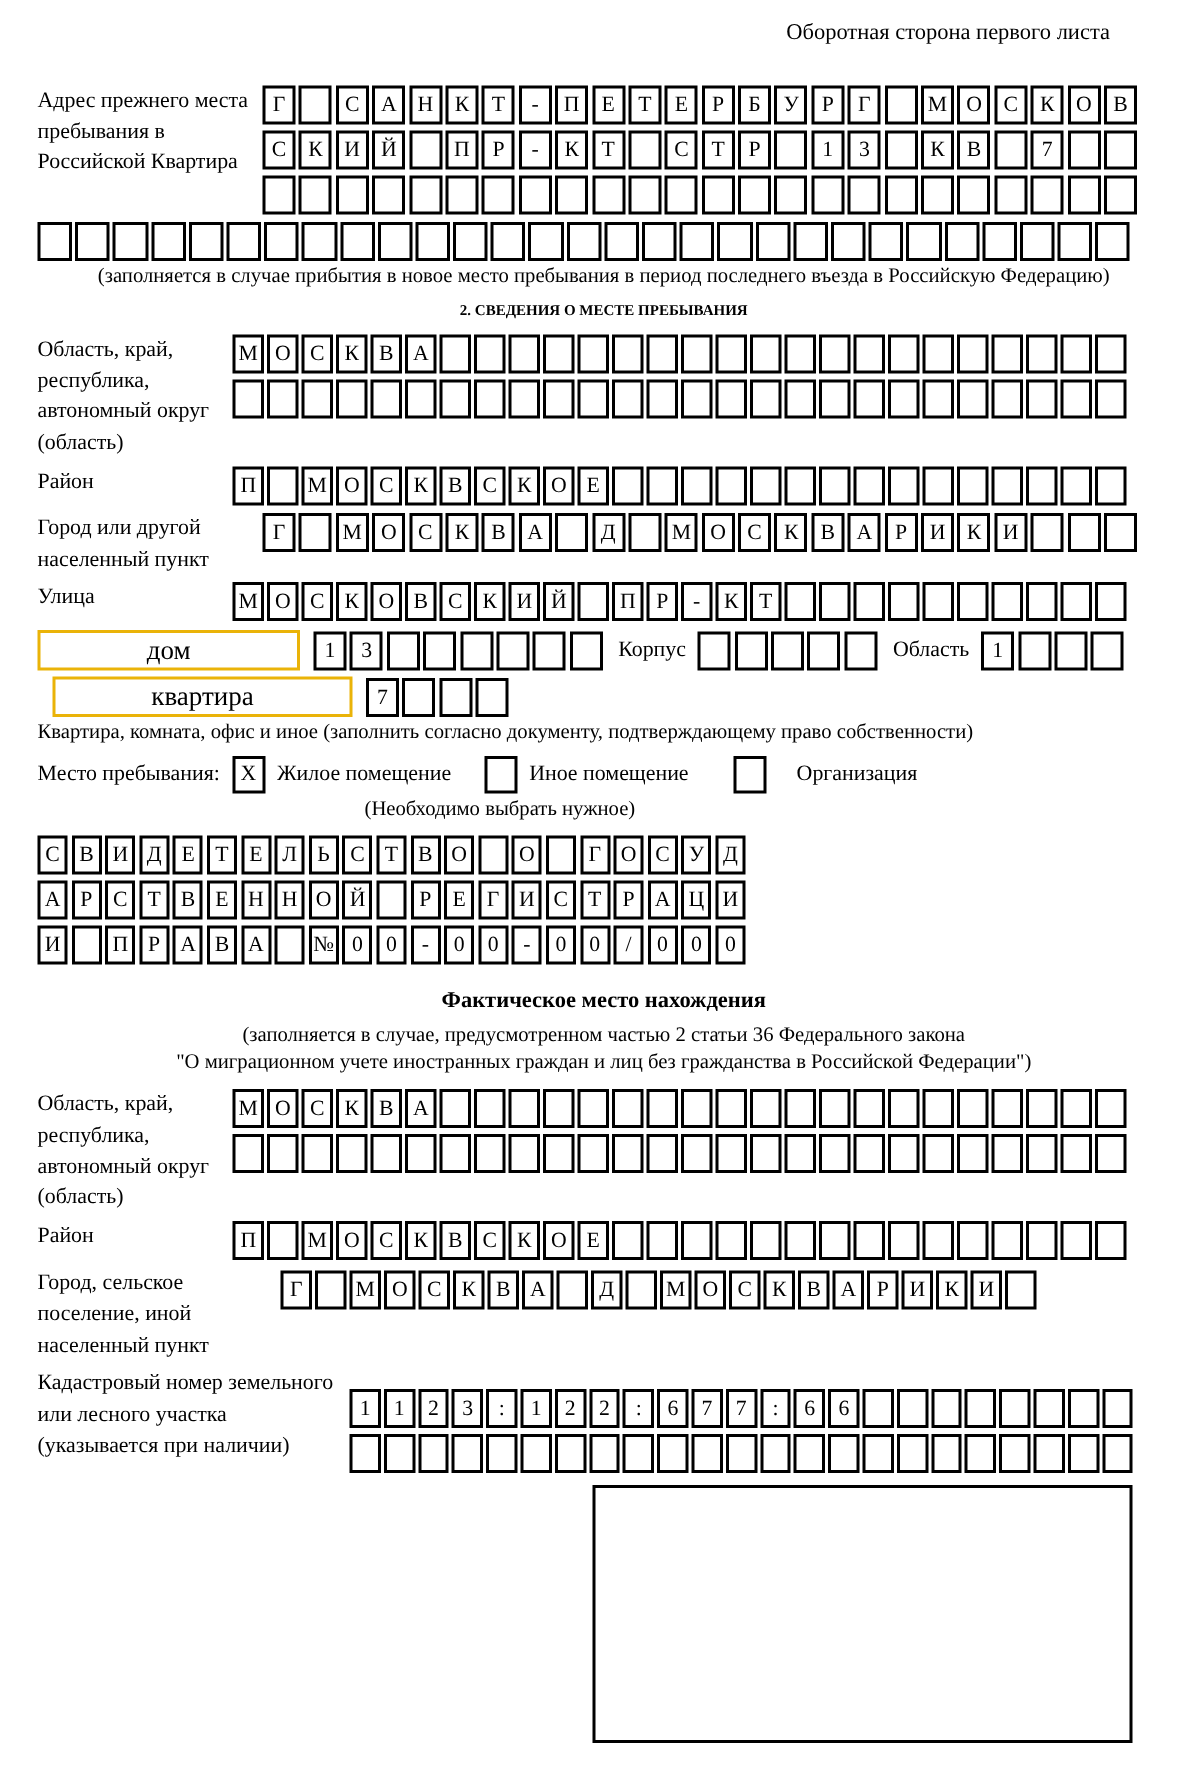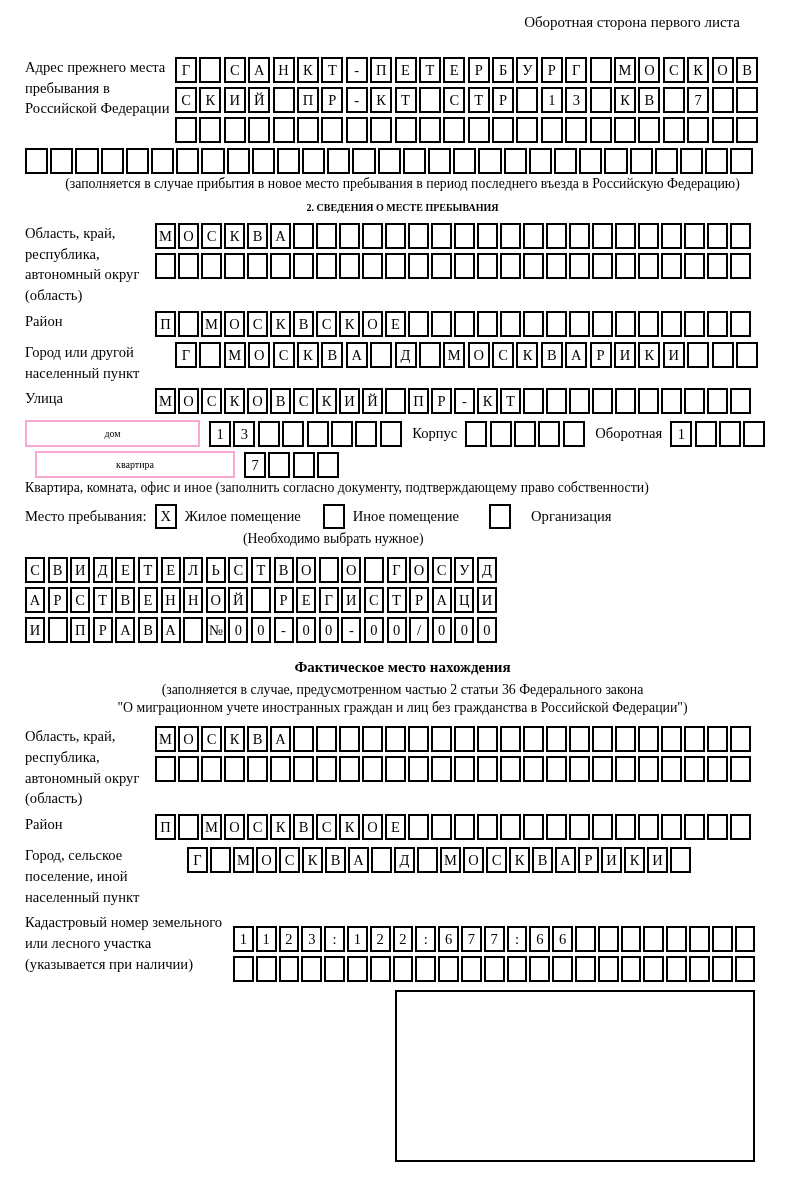--- a/index.html
+++ b/index.html
@@ -30,22 +30,22 @@
   .cells-24 .cell{width:22px;margin-right:2.4px;}
   .cells-29 .cell{width:23.2px;margin-right:2px;}
   .cells-doc .cell{width:20px;margin-right:2.6px;}
   .cells-cad .cell{width:20.8px;margin-right:2px;}
   .fullrow{margin:2px 0 2px 0;}
   .caption{font-size:13.8px;text-align:center;margin:2px 0 10px 0;}
   .caption-left{font-size:13.8px;margin:1px 0 8px 0;}
   .section-title{font-size:10px;font-weight:bold;text-align:center;margin:8px 0 10px 0;}
   .sub-title{font-size:15px;font-weight:bold;text-align:center;margin:16px 0 6px 0;}
   .wide-box{
-    box-sizing:border-box;border:2px solid #f9a8d4;height:27px;display:flex;align-items:center;justify-content:center;
-    font-size:10px;background:#fff;
+    box-sizing:border-box;border:2px solid #eab308;height:27px;display:flex;align-items:center;justify-content:center;
+    font-size:18px;background:#fff;
   }
   .house-row{display:flex;align-items:center;margin:6px 0 2px 0;}
   .inline-label{font-size:14.6px;margin:0 8px;white-space:nowrap;}
   .apt-row{display:flex;align-items:center;margin:4px 0 2px 0;}
   .stay-row{display:flex;align-items:center;margin:8px 0 0 0;}
   .stay-label{font-size:14.6px;margin-right:8px;}
   .checkbox{
     box-sizing:border-box;width:22px;height:25px;border:2px solid #000;display:inline-flex;
     align-items:center;justify-content:center;font-size:14.5px;margin:0 8px;background:#fff;
   }
@@ -58,21 +58,21 @@
 </style>
 </head>
 <body>
 
 <div class="page">
   <div class="header-note">Оборотная сторона первого листа</div>
 
   <div class="content">
 
     <div class="field">
-      <div class="field-label lbl-150">Адрес прежнего места пребывания в Российской Федерации</div>
+      <div class="field-label lbl-150">Адрес прежнего места пребывания в Российской Квартира</div>
       <div class="rows">
         <div class="cells cells-24">
             <span class="cell">Г</span>
             <span class="cell"></span>
             <span class="cell">С</span>
             <span class="cell">А</span>
             <span class="cell">Н</span>
             <span class="cell">К</span>
             <span class="cell">Т</span>
             <span class="cell">-</span>
@@ -352,21 +352,21 @@
           <span class="cell"></span>
         </div>
       <span class="inline-label">Корпус</span>
       <div class="cells cells-24">
           <span class="cell"></span>
           <span class="cell"></span>
           <span class="cell"></span>
           <span class="cell"></span>
           <span class="cell"></span>
         </div>
-      <span class="inline-label">Оборотная</span>
+      <span class="inline-label">Область</span>
       <div class="cells cells-24">
           <span class="cell">1</span>
           <span class="cell"></span>
           <span class="cell"></span>
           <span class="cell"></span>
         </div>
     </div>
 
     <div class="apt-row">
       <div style="width:10px;"></div>

